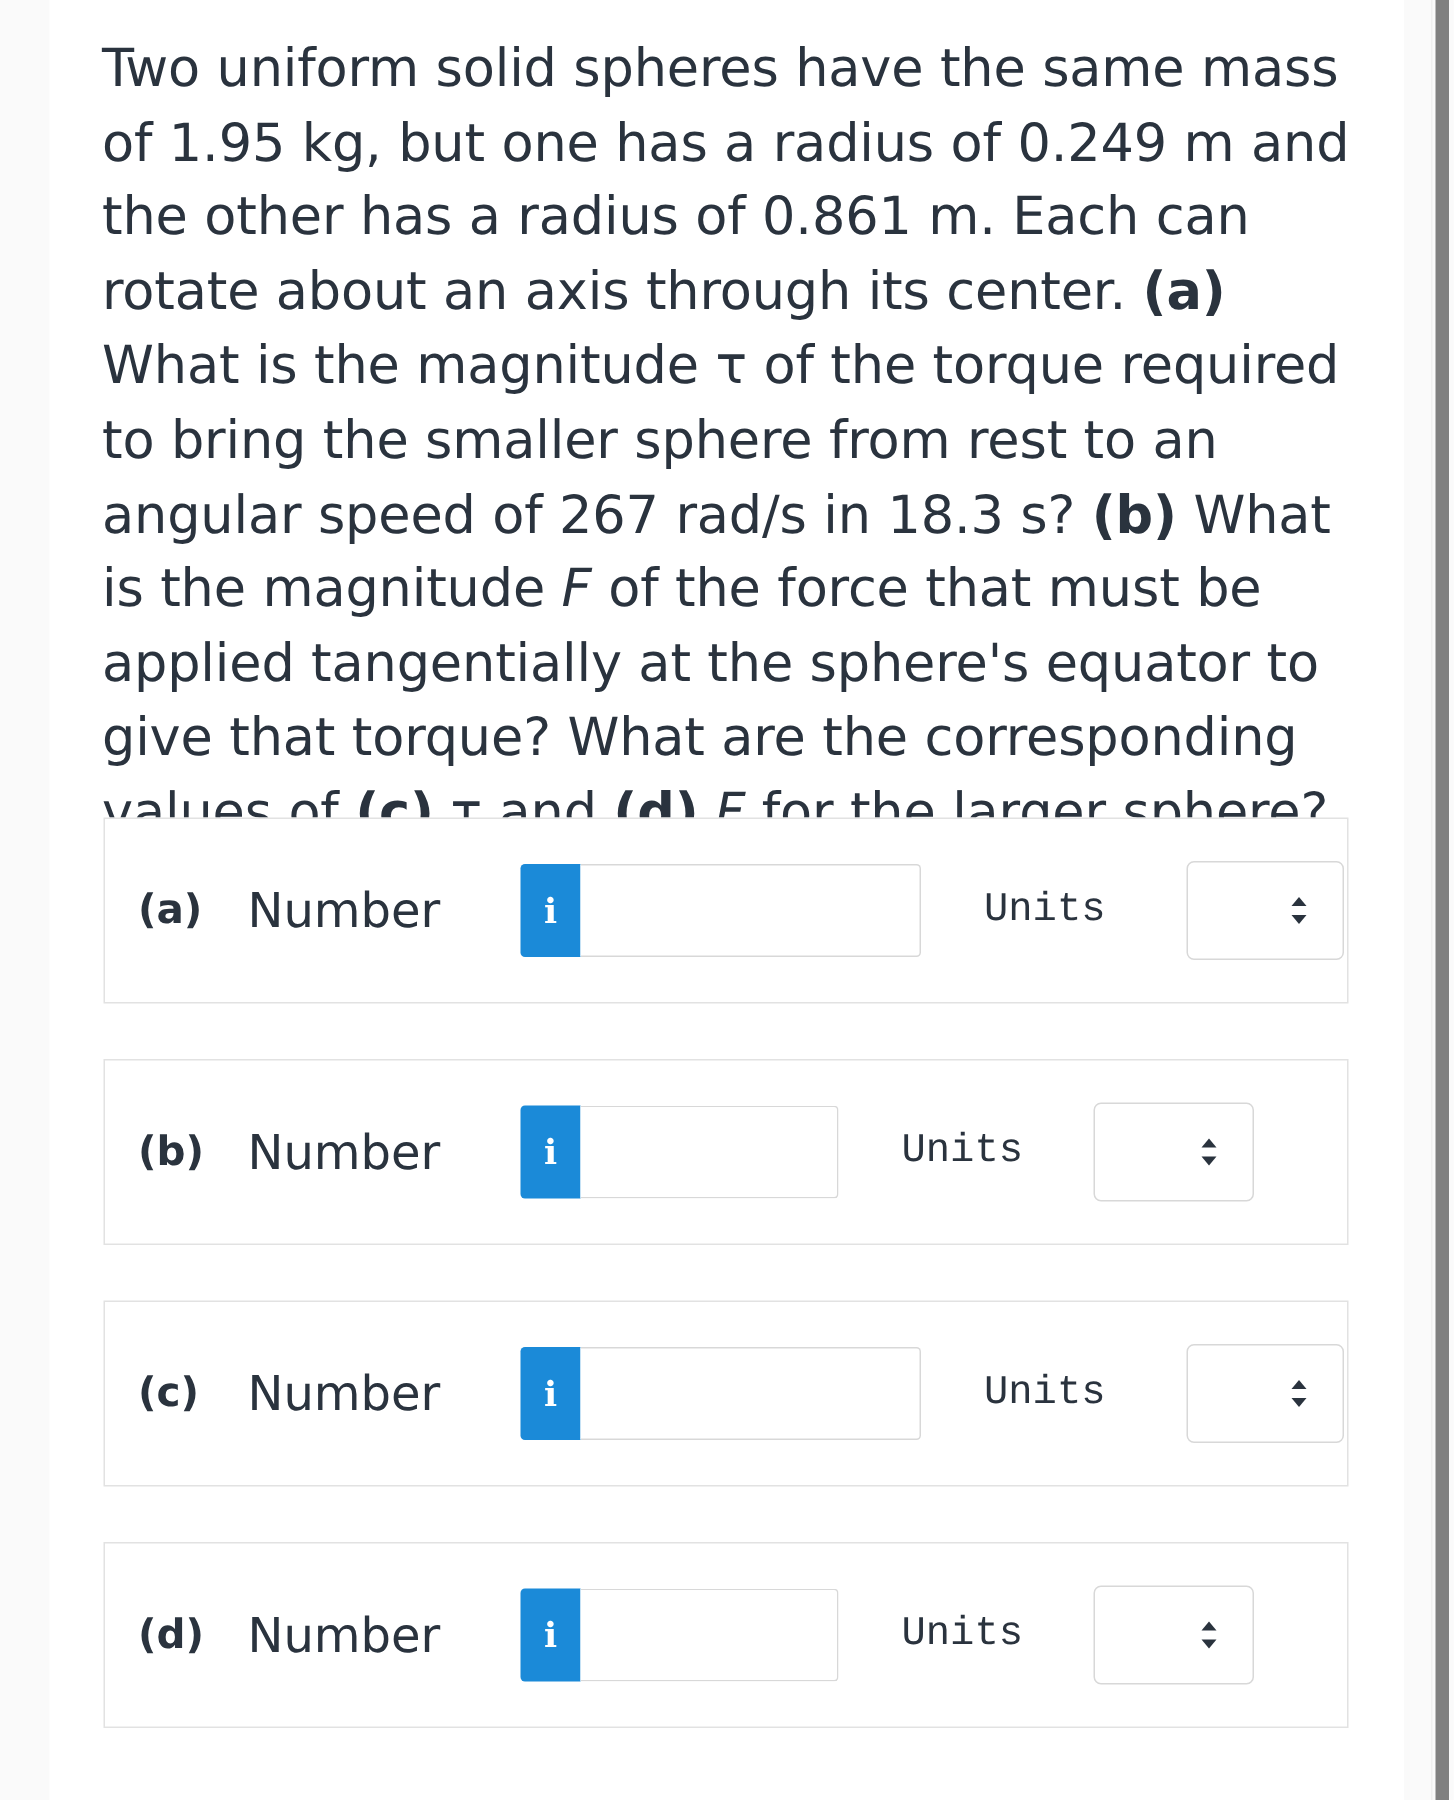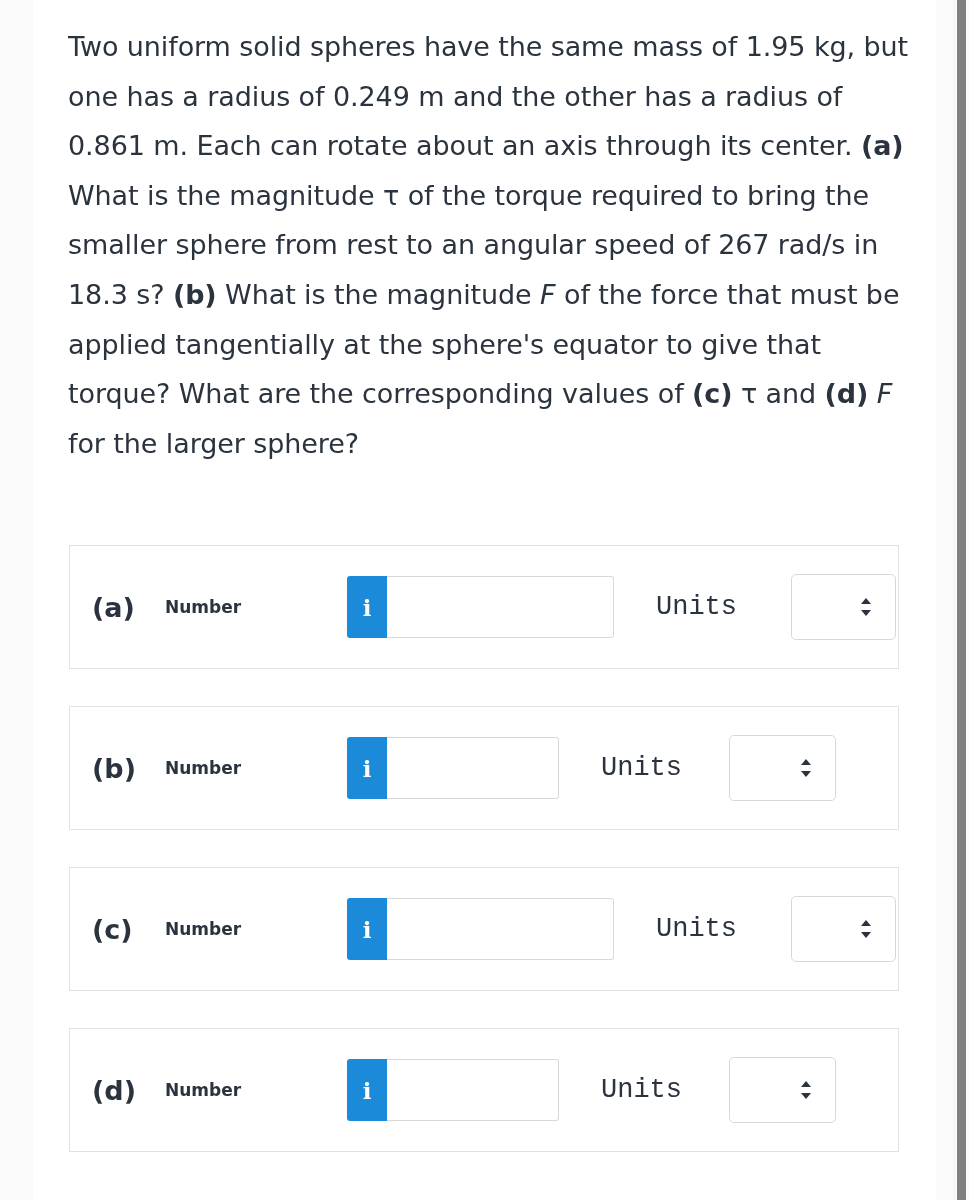--- a/index.html
+++ b/index.html
@@ -51,21 +51,21 @@
     border-radius: 0;
   }
 
   
   #problem-statement {
     position: absolute;
     left: 68px;
     top: 22px;
     width: 840px;
     color: #2a333e;
-    font-size: 27px;
+    font-size: 35px;
     line-height: 49.6px;
     letter-spacing: -0.1px;
     font-weight: 400;
   }
   #problem-statement b { font-weight: 700; }
   #problem-statement i { font-style: italic; }
   .tau { font-family: "DejaVu Sans", sans-serif; }
 
   
   .answer-row {
@@ -86,22 +86,22 @@
     top: 50%;
     transform: translateY(-50%);
     font-size: 27px;
     font-weight: 700;
     color: #2a333e;
   }
   .row-number-label {
     position: absolute;
     top: 50%;
     transform: translateY(-50%);
-    font-size: 17px;
-    font-weight: 700;
+    font-size: 32px;
+    font-weight: 400;
     color: #2a333e;
   }
   .row-units-label {
     position: absolute;
     top: 50%;
     transform: translateY(-50%);
     font-size: 27px;
     font-weight: 400;
     color: #2a333e;
     font-family: Liberation Mono, monospace;

